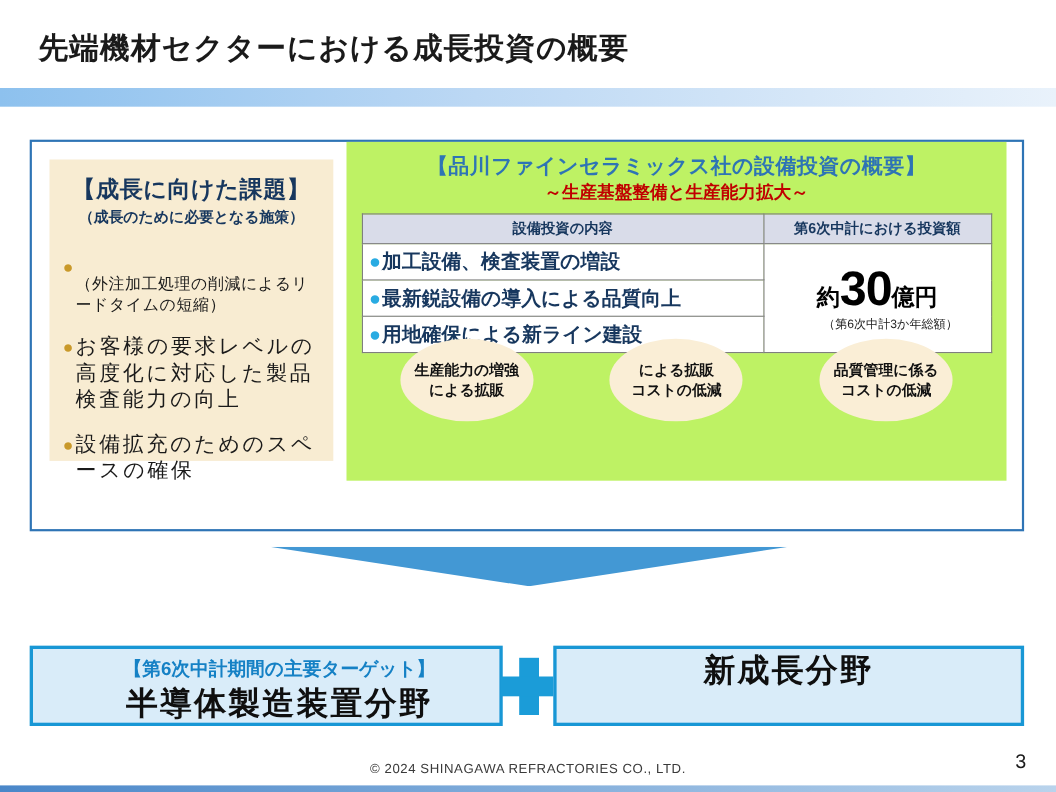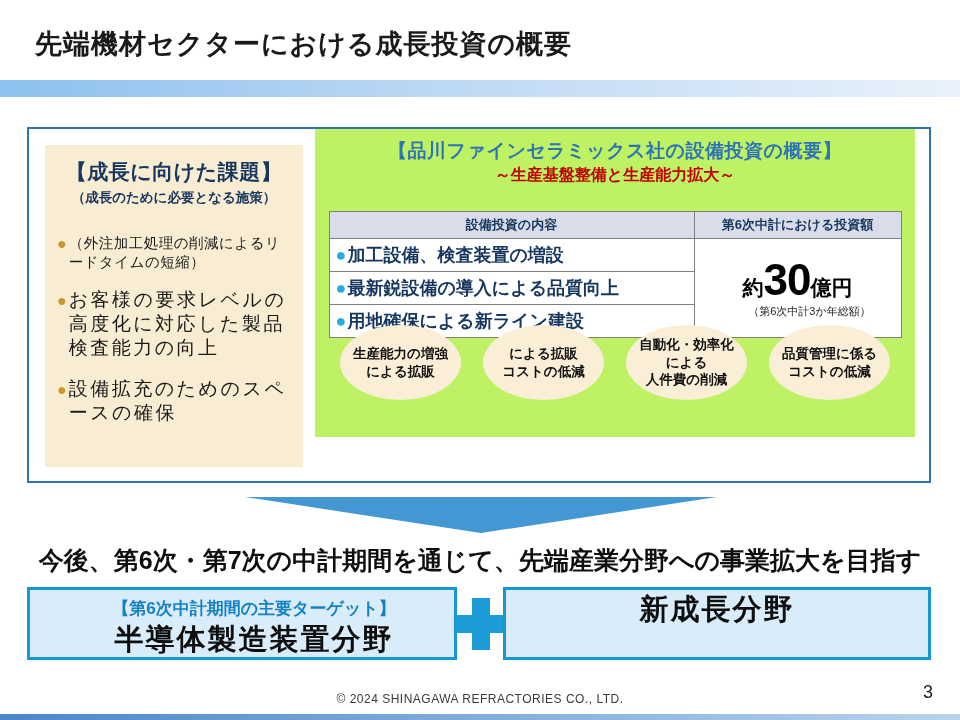--- a/index.html
+++ b/index.html
@@ -8,36 +8,36 @@
 
   .slide { position:relative; width:960px; height:720px; background:#ffffff; }
 
   .slide-title { position:absolute; left:35px; top:26px; font-size:27px; font-weight:600; color:#1a1a1a; letter-spacing:1px; }
   .title-bar { position:absolute; left:0; top:80px; width:960px; height:17px;
                background:linear-gradient(to right,#8dc1ee 0%,#bcd8f4 45%,#e9f2fb 100%); }
 
   .main-box { position:absolute; left:27px; top:127px; width:904px; height:356px; border:2px solid #2e74b5; background:#fff; }
 
   
-  .challenge-box { position:absolute; left:16px; top:16px; width:258px; height:322px; background:#f8ecd2; }
+  .challenge-box { position:absolute; left:16px; top:16px; width:258px; height:274px; background:#f8ecd2; }
   .challenge-title { text-align:center; margin-top:13px; font-size:21px; font-weight:bold; color:#17375e; letter-spacing:0.5px; }
   .challenge-sub { text-align:center; margin-top:3px; font-size:13.5px; font-weight:bold; color:#17375e; }
   .challenge-items { margin:24px 10px 0 12px; }
   .challenge-item { display:flex; margin-bottom:16px; }
   .challenge-bullet { color:#c9992a; font-size:16px; line-height:1; margin:5px 2px 0 0; flex:none; }
   .challenge-body { width:218px; }
   .challenge-text { font-size:19px; color:#1a1a1a; line-height:1.28; letter-spacing:2.5px; }
-  .challenge-note { font-size:14.5px; color:#1a1a1a; line-height:1.3; letter-spacing:0.5px; margin-top:3px; }
+  .challenge-note { font-size:14.5px; color:#1a1a1a; line-height:1.3; letter-spacing:0.5px; margin-top:19px; }
 
   
   .invest-panel { position:absolute; left:286px; top:0; width:600px; height:308px; background:#bef264; }
   .invest-title { text-align:center; margin-top:9px; font-size:19px; font-weight:bold; color:#2e74b5; letter-spacing:0.5px; }
   .invest-sub { text-align:center; margin-top:1px; font-size:16px; font-weight:bold; color:#c00000; }
 
-  .invest-table { margin:25px auto 0; width:572px; border-collapse:collapse; table-layout:fixed; }
+  .invest-table { margin:8px auto 0; width:572px; border-collapse:collapse; table-layout:fixed; }
   .invest-table th, .invest-table td { border:1px solid #7f7f7f; }
   .invest-table th { background:#d9dce9; font-size:13px; font-weight:bold; color:#17375e; height:27px; text-align:center; }
   .invest-table td.item-cell { background:#fff; font-size:18px; font-weight:bold; color:#17375e; height:33px; padding-left:6px; }
   .row-bullet { color:#29abe2; margin-right:1px; }
   .invest-table td.amount-cell { background:#fff; text-align:center; vertical-align:middle; }
   .amount-main { font-weight:bold; color:#000; line-height:1; }
   .amount-prefix,.amount-unit { font-size:21px; }
   .amount-value { font-size:44px; letter-spacing:-1px; }
   .amount-note { font-size:11px; color:#222; margin-top:2px;padding-left:24px; }
 
@@ -145,36 +145,30 @@
           <div>生産能力の増強</div>
           <div>による拡販</div>
           <div></div>
         </div>
         <div class="oval">
           <div>による拡販</div>
           <div>コストの低減</div>
           <div></div>
         </div>
         <div class="oval">
-          <div>自動化・効率化</div>
-          <div>による</div>
-          <div>人件費の削減</div>
-        </div>
-        <div class="oval">
           <div>品質管理に係る</div>
           <div>コストの低減</div>
           <div></div>
         </div>
       </div>
     </div>
   </div>
 
   <div class="big-arrow"></div>
 
-  <div class="statement">今後、第6次・第7次の中計期間を通じて、先端産業分野への事業拡大を目指す</div>
 
   <div class="target-box left">
     <div class="target-label">【第6次中計期間の主要ターゲット】</div>
     <div class="target-value">半導体製造装置分野</div>
   </div>
 
   <div class="plus">
     <div class="plus-v"></div>
     <div class="plus-h"></div>
   </div>

